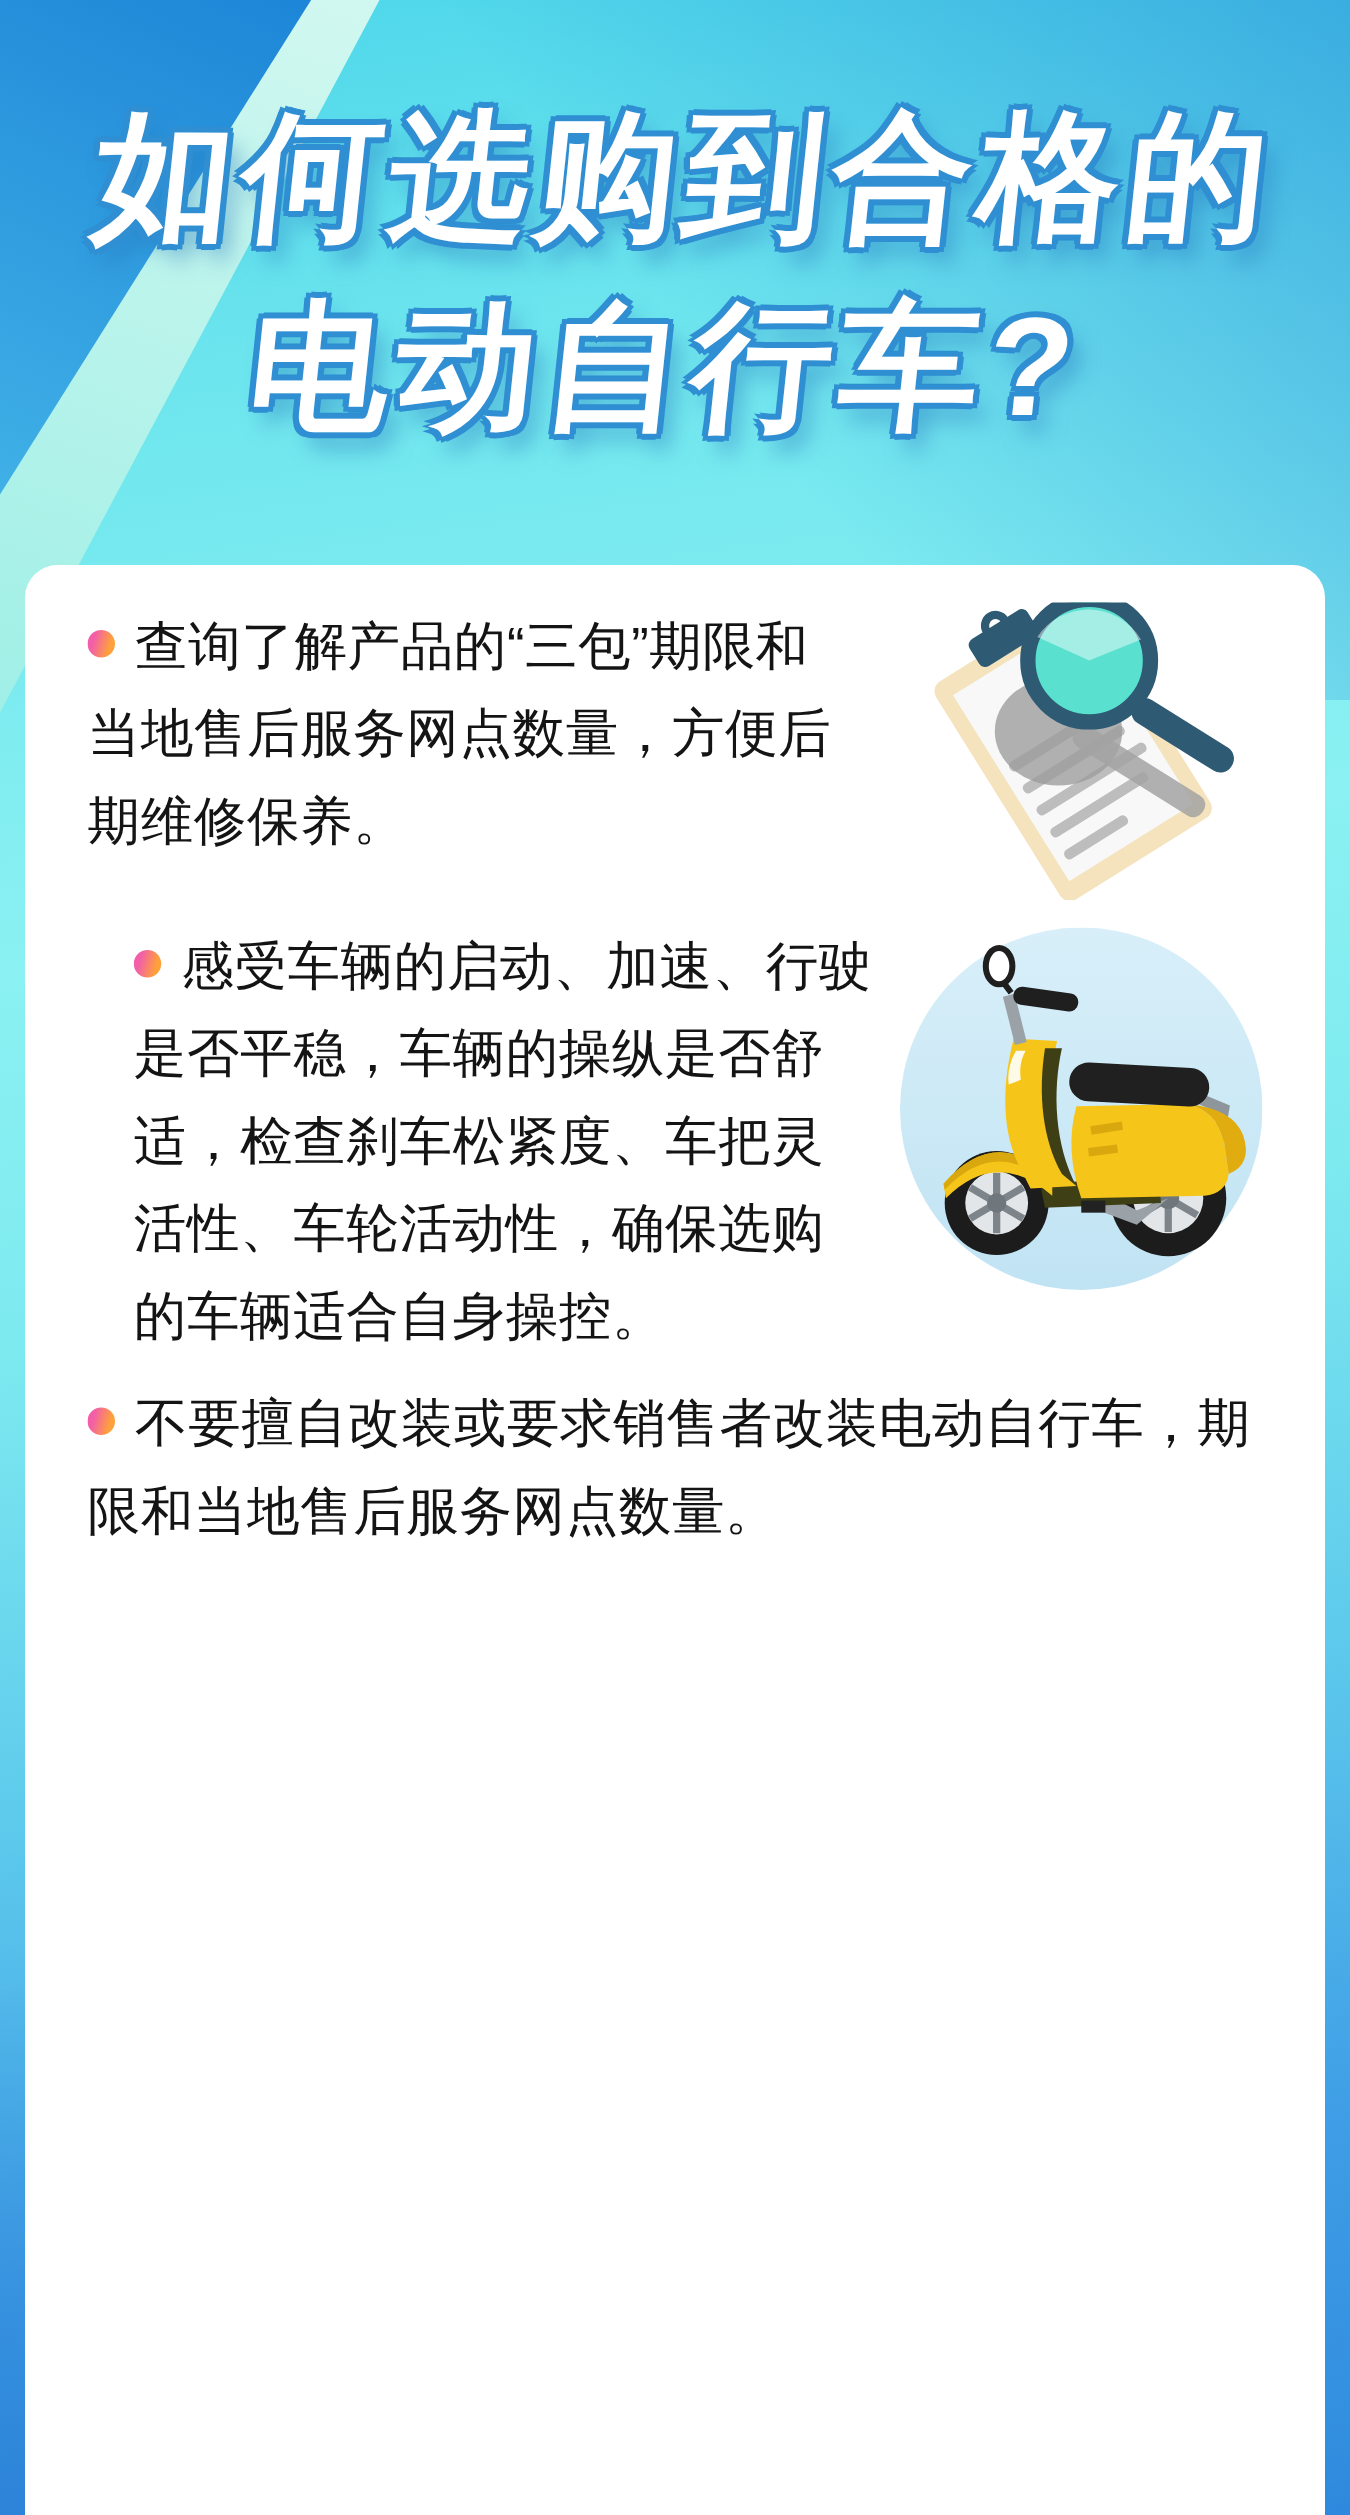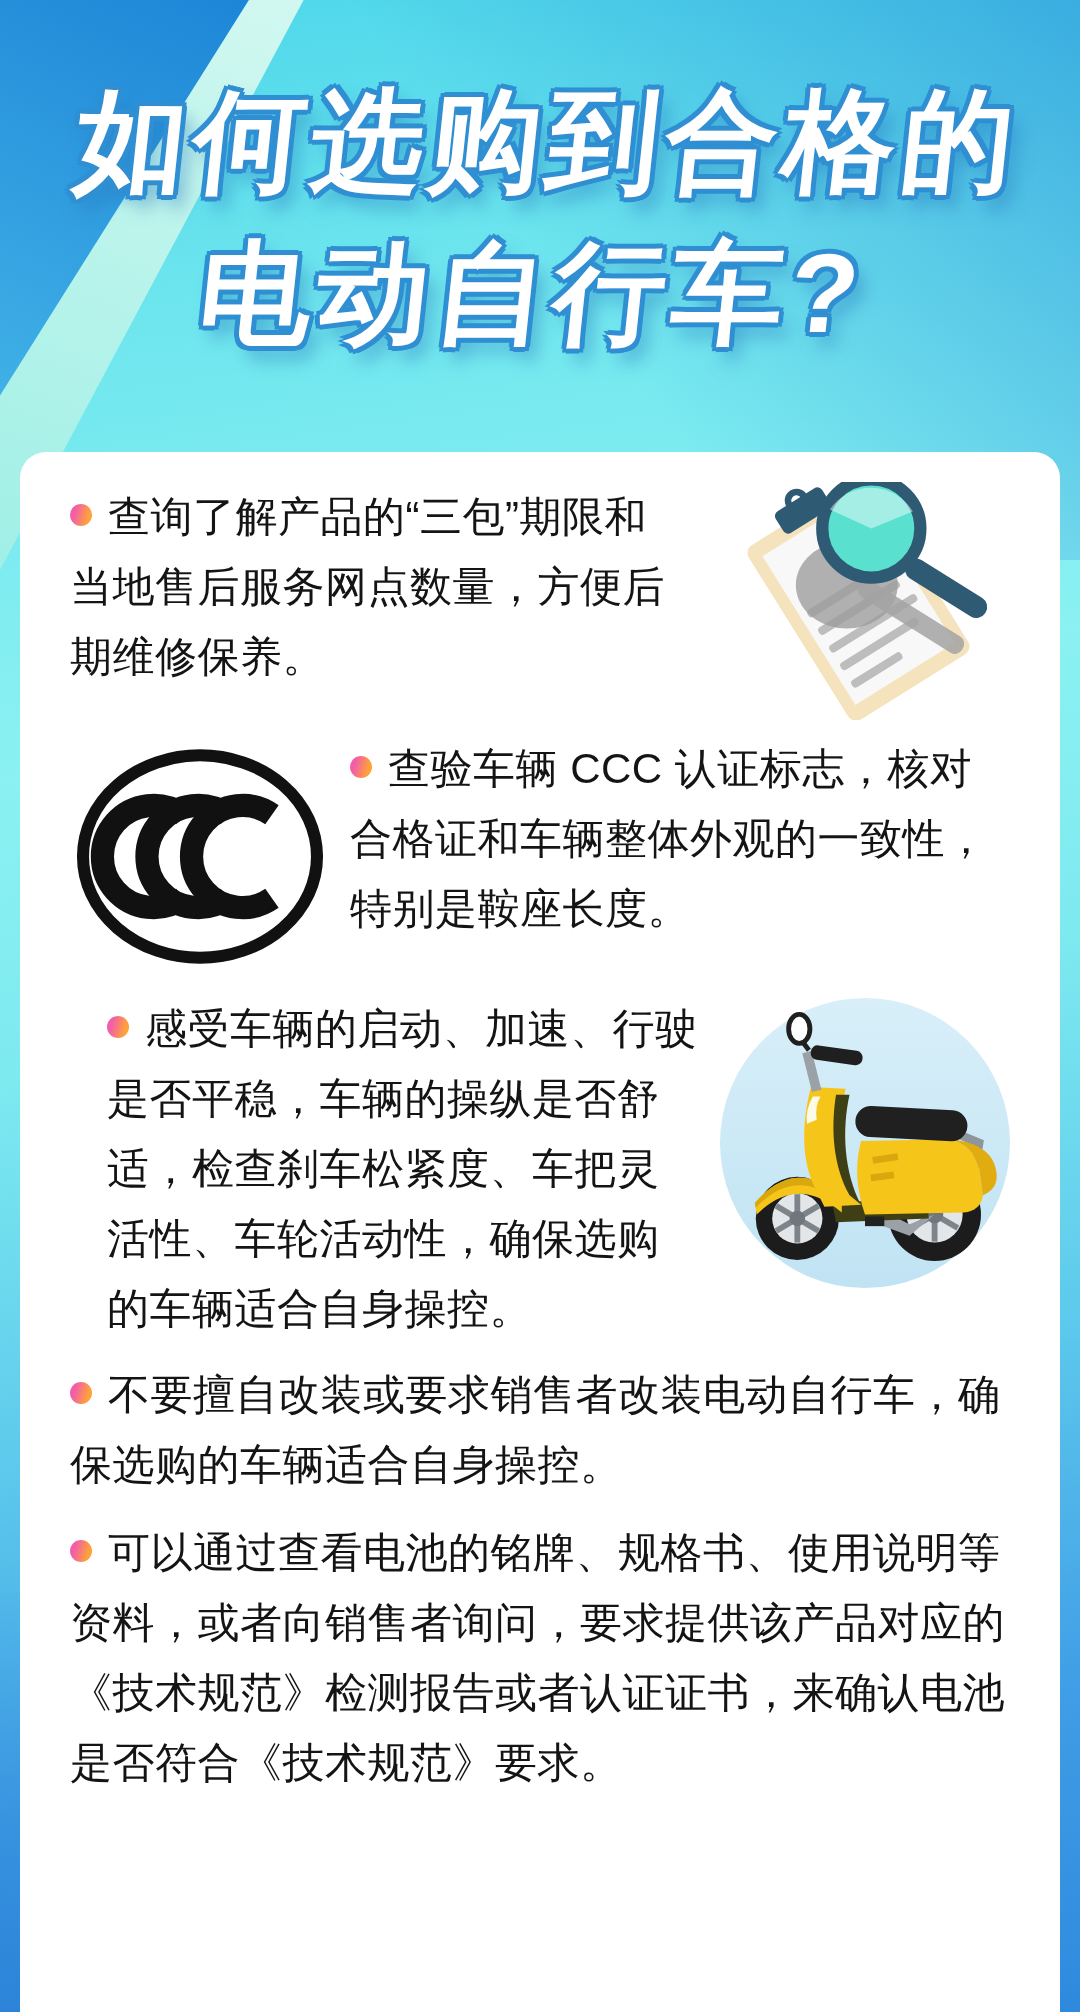--- a/index.html
+++ b/index.html
@@ -95,31 +95,20 @@
           <ellipse cx="136" cy="122" rx="54" ry="46" fill="#9b9b9b" opacity="0.78"></ellipse>
           <rect x="150" y="112" width="128" height="20" rx="9" transform="rotate(32 150 122)" fill="#a3a3a3" opacity="0.85"></rect>
           <rect x="200" y="88" width="98" height="23" rx="11" transform="rotate(32 200 99)" fill="#2e5a73"></rect>
           <circle cx="162" cy="62" r="52" fill="#59e0cf" stroke="#2e5a73" stroke-width="13"></circle>
           <path d="M118,42 A52 52 0 0 1 206,44 L162,62 Z" fill="#ffffff" opacity="0.45"></path>
         </svg>
       </div>
       <p class="tip-text"><span class="dot"></span><span>查询了解产品的“三包”期限和当地售后服务网点数量，方便后期维修保养。</span></p>
     </div>
 
-    <div class="tip" id="tip-2">
-      <div class="fl-left ccc-wrap">
-        <svg viewBox="0 0 280 245">
-          <ellipse cx="140" cy="122" rx="126" ry="109" fill="none" stroke="#111111" stroke-width="13"></ellipse>
-          <path d="M 121.5,77 A 55 55 0 1 0 121.5,167" fill="none" stroke="#111111" stroke-width="25"></path>
-          <path d="M 169.5,77 A 55 55 0 1 0 169.5,167" fill="none" stroke="#111111" stroke-width="25"></path>
-          <path d="M 217.5,77 A 55 55 0 1 0 217.5,167" fill="none" stroke="#111111" stroke-width="25"></path>
-        </svg>
-      </div>
-      <p class="tip-text"><span class="dot"></span><span>查验车辆 CCC 认证标志，核对合格证和车辆整体外观的一致性，特别是鞍座长度。</span></p>
-    </div>
 
     <div class="tip" id="tip-3">
       <div class="fl-right scooter-wrap">
         <svg viewBox="0 0 300 300">
           <defs>
             <linearGradient id="sky" x1="0" y1="0" x2="0" y2="1">
               <stop offset="0" stop-color="#d8eff9"></stop>
               <stop offset="1" stop-color="#c0e3f3"></stop>
             </linearGradient>
           </defs>
@@ -171,26 +160,23 @@
           <line x1="100" y1="96" x2="90" y2="56" stroke="#9aa1a7" stroke-width="10"></line>
           <rect x="94" y="48" width="54" height="15" rx="7" transform="rotate(8 94 55)" fill="#1f1f1f"></rect>
           <line x1="86" y1="46" x2="92" y2="54" stroke="#1f1f1f" stroke-width="5"></line>
           <ellipse cx="82" cy="32" rx="11" ry="15" fill="#ffffff" stroke="#1f1f1f" stroke-width="5"></ellipse>
         </svg>
       </div>
       <p class="tip-text"><span class="dot"></span><span>感受车辆的启动、加速、行驶是否平稳，车辆的操纵是否舒适，检查刹车松紧度、车把灵活性、车轮活动性，确保选购的车辆适合自身操控。</span></p>
     </div>
 
     <div class="tip" id="tip-4">
-      <p class="tip-text"><span class="dot"></span><span>不要擅自改装或要求销售者改装电动自行车，确保选购的车辆适合自身操控。</span></p>
+      <p class="tip-text"><span class="dot"></span><span>不要擅自改装或要求销售者改装电动自行车，期限和当地售后服务网点数量。</span></p>
     </div>
 
-    <div class="tip" id="tip-5">
-      <p class="tip-text"><span class="dot"></span><span>可以通过查看电池的铭牌、规格书、使用说明等资料，或者向销售者询问，要求提供该产品对应的《技术规范》检测报告或者认证证书，来确认电池是否符合《技术规范》要求。</span></p>
-    </div>
 
   </div>
 
   <div class="footer">
     <span class="brand-script">山西日报</span>
     <span class="brand-suffix">新媒体</span>
   </div>
 
 </div>
 

